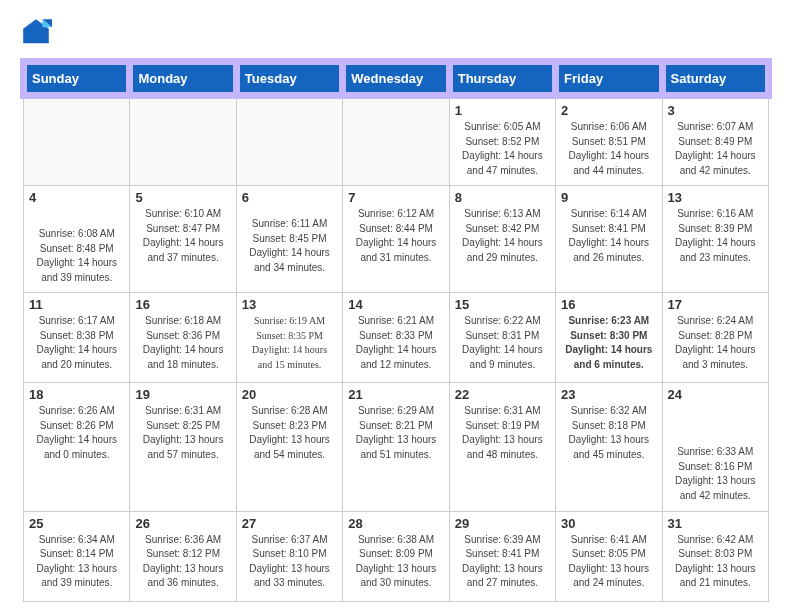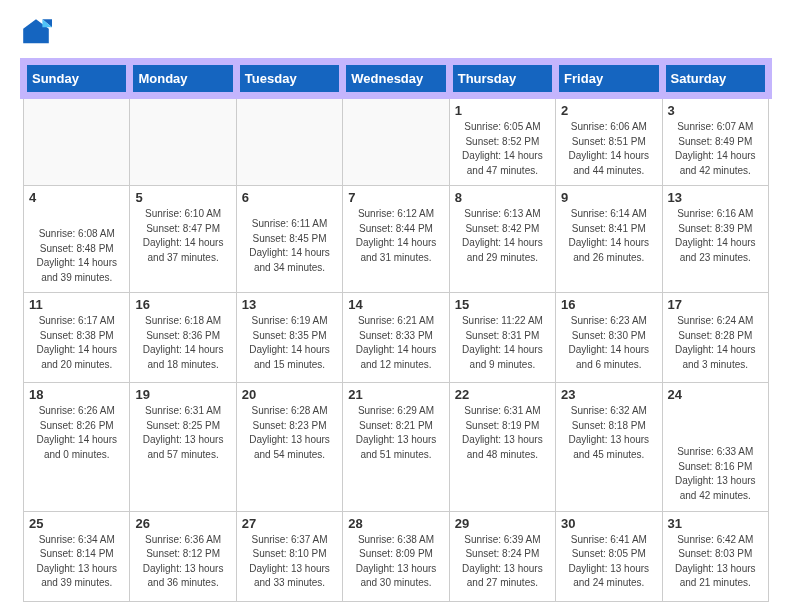--- a/index.html
+++ b/index.html
@@ -219,42 +219,42 @@
           </td>
           <td>
             <div class="day-number">16</div>
             <div class="day-info" style="white-space: pre-line;">Sunrise: 6:18 AM
 Sunset: 8:36 PM
 Daylight: 14 hours
 and 18 minutes.</div>
           </td>
           <td>
             <div class="day-number">13</div>
-            <div class="day-info" style="white-space: pre-line;">Sunrise: 6:19 AM
+            <div class="day-info" style="white-space: pre-line; font-family: Liberation Serif, serif;">Sunrise: 6:19 AM
 Sunset: 8:35 PM
 Daylight: 14 hours
 and 15 minutes.</div>
           </td>
           <td>
             <div class="day-number">14</div>
             <div class="day-info" style="white-space: pre-line;">Sunrise: 6:21 AM
 Sunset: 8:33 PM
 Daylight: 14 hours
 and 12 minutes.</div>
           </td>
           <td>
             <div class="day-number">15</div>
-            <div class="day-info" style="white-space: pre-line;">Sunrise: 11:22 AM
+            <div class="day-info" style="white-space: pre-line;">Sunrise: 6:22 AM
 Sunset: 8:31 PM
 Daylight: 14 hours
 and 9 minutes.</div>
           </td>
           <td>
             <div class="day-number">16</div>
-            <div class="day-info" style="white-space: pre-line;">Sunrise: 6:23 AM
+            <div class="day-info" style="white-space: pre-line; font-weight: bold;">Sunrise: 6:23 AM
 Sunset: 8:30 PM
 Daylight: 14 hours
 and 6 minutes.</div>
           </td>
           <td>
             <div class="day-number">17</div>
             <div class="day-info" style="white-space: pre-line;">Sunrise: 6:24 AM
 Sunset: 8:28 PM
 Daylight: 14 hours
 and 3 minutes.</div>
@@ -336,21 +336,21 @@
           <td>
             <div class="day-number">28</div>
             <div class="day-info" style="white-space: pre-line;">Sunrise: 6:38 AM
 Sunset: 8:09 PM
 Daylight: 13 hours
 and 30 minutes.</div>
           </td>
           <td>
             <div class="day-number">29</div>
             <div class="day-info" style="white-space: pre-line;">Sunrise: 6:39 AM
-Sunset: 8:24 PM
+Sunset: 8:41 PM
 Daylight: 13 hours
 and 27 minutes.</div>
           </td>
           <td>
             <div class="day-number">30</div>
             <div class="day-info" style="white-space: pre-line;">Sunrise: 6:41 AM
 Sunset: 8:05 PM
 Daylight: 13 hours
 and 24 minutes.</div>
           </td>

